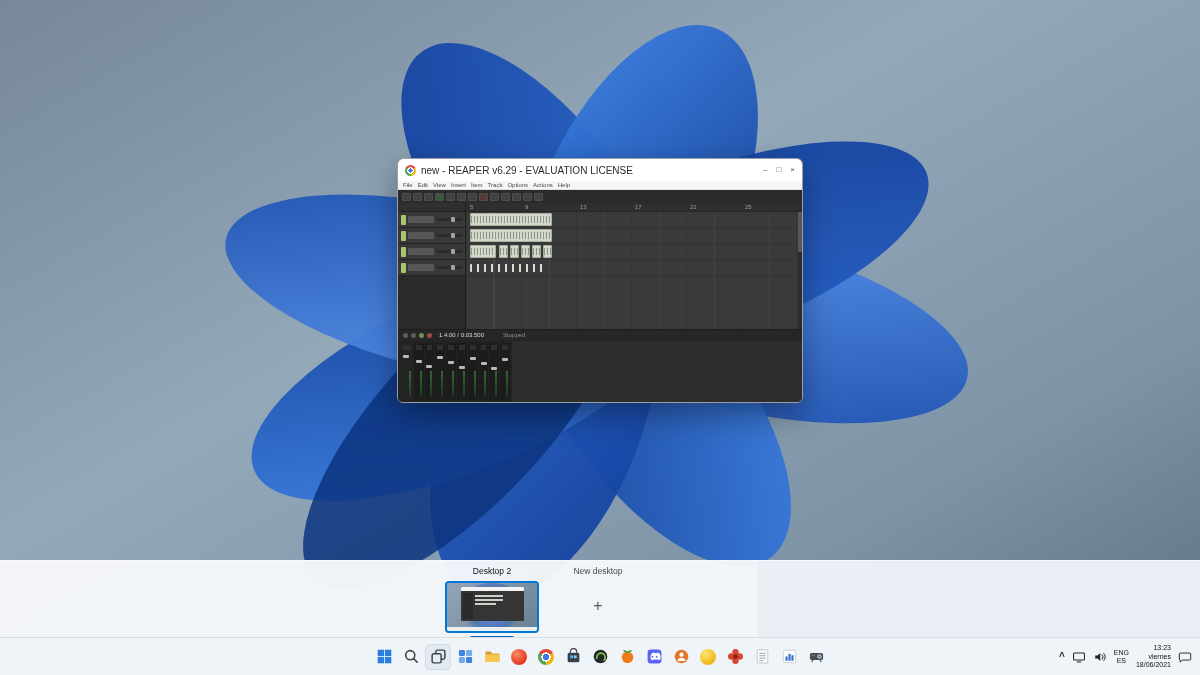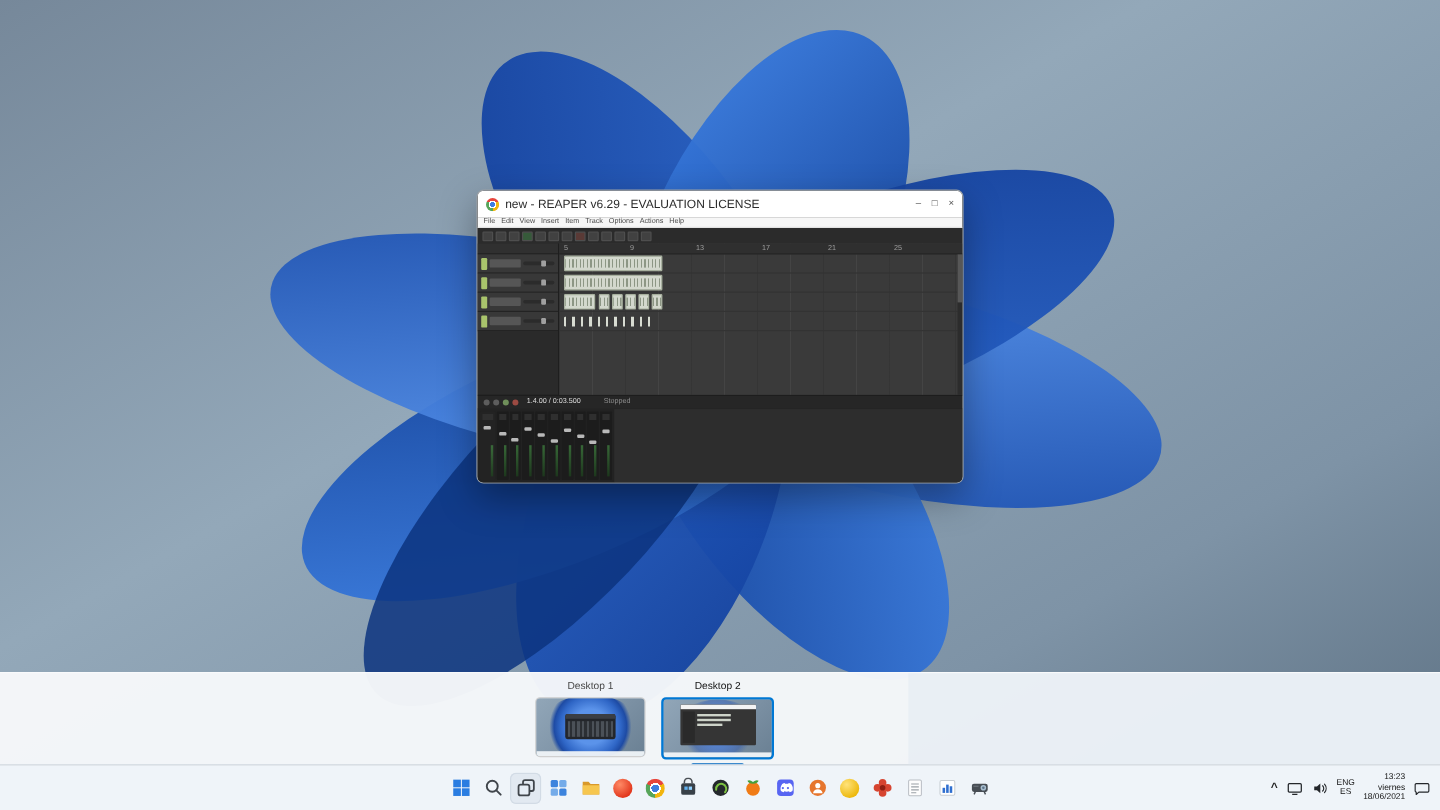--- a/index.html
+++ b/index.html
@@ -291,43 +291,40 @@
             <i style="top: 15px;"></i>
           </div>
         </div>
       <div class="docker"></div>
     </div>
   </div>
 
   <div class="band">
     <div class="band-right"></div>
     <div class="desktops">
-      <div class="dgroup">
-        <div class="dlabel">Desktop 1</div>
-        <div class="dthumb">
-          <div class="thumb-wall"></div>
-          <div class="thumb-bloom big"></div>
-          <div class="mini-win1"></div>
-          <div class="thumb-task"></div>
-        </div>
-      </div>
       <div class="dgroup selected">
         <div class="dlabel">Desktop 2</div>
         <div class="dthumb">
           <div class="thumb-wall"></div>
           <div class="thumb-bloom faint"></div>
           <div class="mini-win2">
             <i class="mw-row r1"></i>
               <i class="mw-row r2"></i>
               <i class="mw-row r3"></i>
           </div>
           <div class="thumb-task"></div>
         </div>
         <div class="indicator"></div>
       </div>
+      <div class="dgroup newgroup">
+        <div class="dlabel">New desktop</div>
+        <div class="dthumb plusarea">
+          <span class="plus">+</span>
+        </div>
+      </div>
     </div>
   </div>
 
   <div class="taskbar">
     <div class="tb-center">
       <div class="tb-btn">
         <svg viewBox="0 0 16 16">
             <g fill="#2a7de1">
               <rect x="1.6" y="1.6" width="6" height="6"></rect>
               <rect x="8.4" y="1.6" width="6" height="6"></rect>

